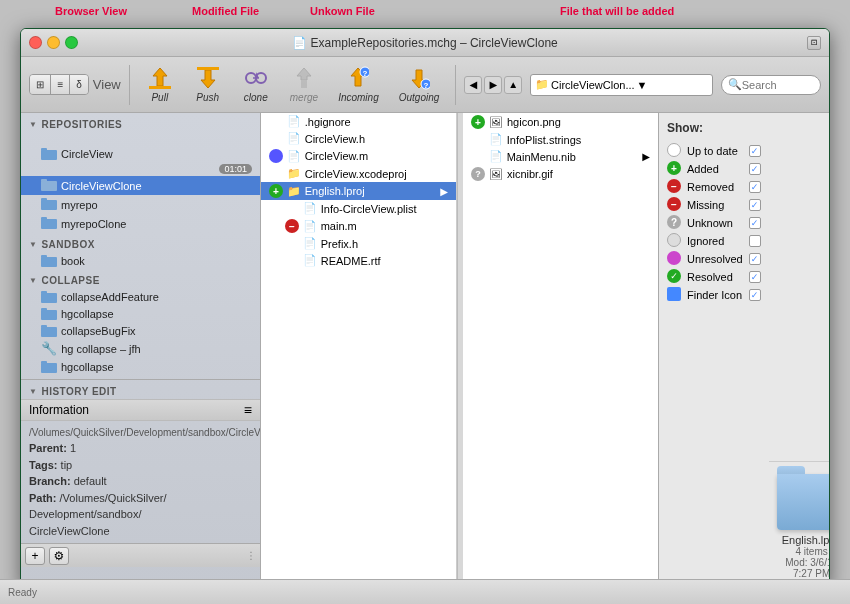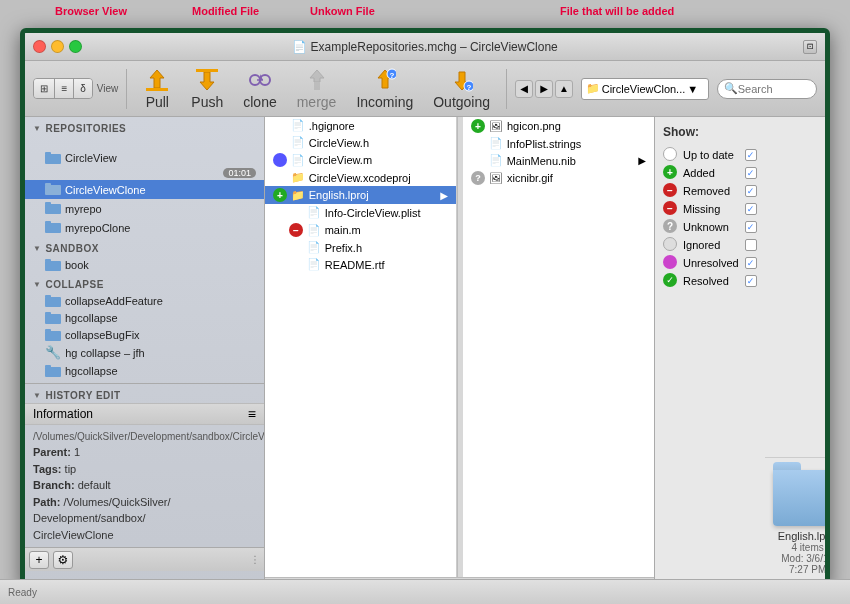--- a/index.html
+++ b/index.html
@@ -15,21 +15,21 @@
     .app-window {
       position: absolute;
       top: 28px;
       left: 20px;
       width: 810px;
       height: 560px;
       background: #e8e8e8;
       border-radius: 6px;
       box-shadow: 0 4px 20px rgba(0,0,0,0.5);
       overflow: hidden;
-      border: 5px solid #14532d;
+      border: 1px solid #14532d;
     }
 
     
     .titlebar {
       height: 28px;
       background: linear-gradient(to bottom, #e0e0e0, #c8c8c8);
       border-bottom: 1px solid #aaa;
       display: flex;
       align-items: center;
       padding: 0 8px;
@@ -114,22 +114,23 @@
     .toolbar-action {
       display: flex;
       flex-direction: column;
       align-items: center;
       gap: 2px;
       cursor: pointer;
       padding: 4px 8px;
       min-width: 44px;
     }
     .toolbar-action-label {
-      font-size: 14px;
+      font-size: 10px;
       color: #333;
+      font-style: italic;
     }
 
     .breadcrumb-area {
       display: flex;
       align-items: center;
       flex: 1;
       background: white;
       border: 1px solid #999;
       border-radius: 3px;
       height: 22px;
@@ -459,21 +460,21 @@
       <button class="toolbar-btn">
         <span>⊞</span>
       </button>
       <button class="toolbar-btn">
         <span>≡</span>
       </button>
       <button class="toolbar-btn">
         <span>δ</span>
       </button>
     </div>
-    <div style="font-size:10px; color:#555; text-align:left;">View</div>
+    <div style="font-size:13px; color:#555; text-align:left;">View</div>
 
     <div class="toolbar-separator"></div>
 
     <div class="toolbar-action">
       <svg width="22" height="24" viewBox="0 0 22 24">
         <polygon points="11,2 18,10 14,10 14,20 8,20 8,10 4,10" fill="#f0a000" stroke="#c07800" stroke-width="1"></polygon>
         <rect x="0" y="20" width="22" height="3" fill="#f0a000"></rect>
       </svg>
       <span class="toolbar-action-label">Pull</span>
     </div>
@@ -797,20 +798,25 @@
           <span>Unresolved</span>
           <div class="checkbox checked"></div>
         </div>
 
         <div class="show-item">
           <div class="show-item-icon icon-resolved">✓</div>
           <span>Resolved</span>
           <div class="checkbox checked"></div>
         </div>
 
+        <div class="show-item">
+          <div class="show-item-icon icon-finder"></div>
+          <span>Finder Icon</span>
+          <div class="checkbox checked"></div>
+        </div>
       </div>
 
       <div class="folder-preview">
         <div class="big-folder"></div>
         <div class="folder-name">English.lproj</div>
         <div class="folder-info">4 items</div>
         <div class="folder-info">Mod: 3/6/10 7:27 PM</div>
       </div>
     </div>
   </div>

